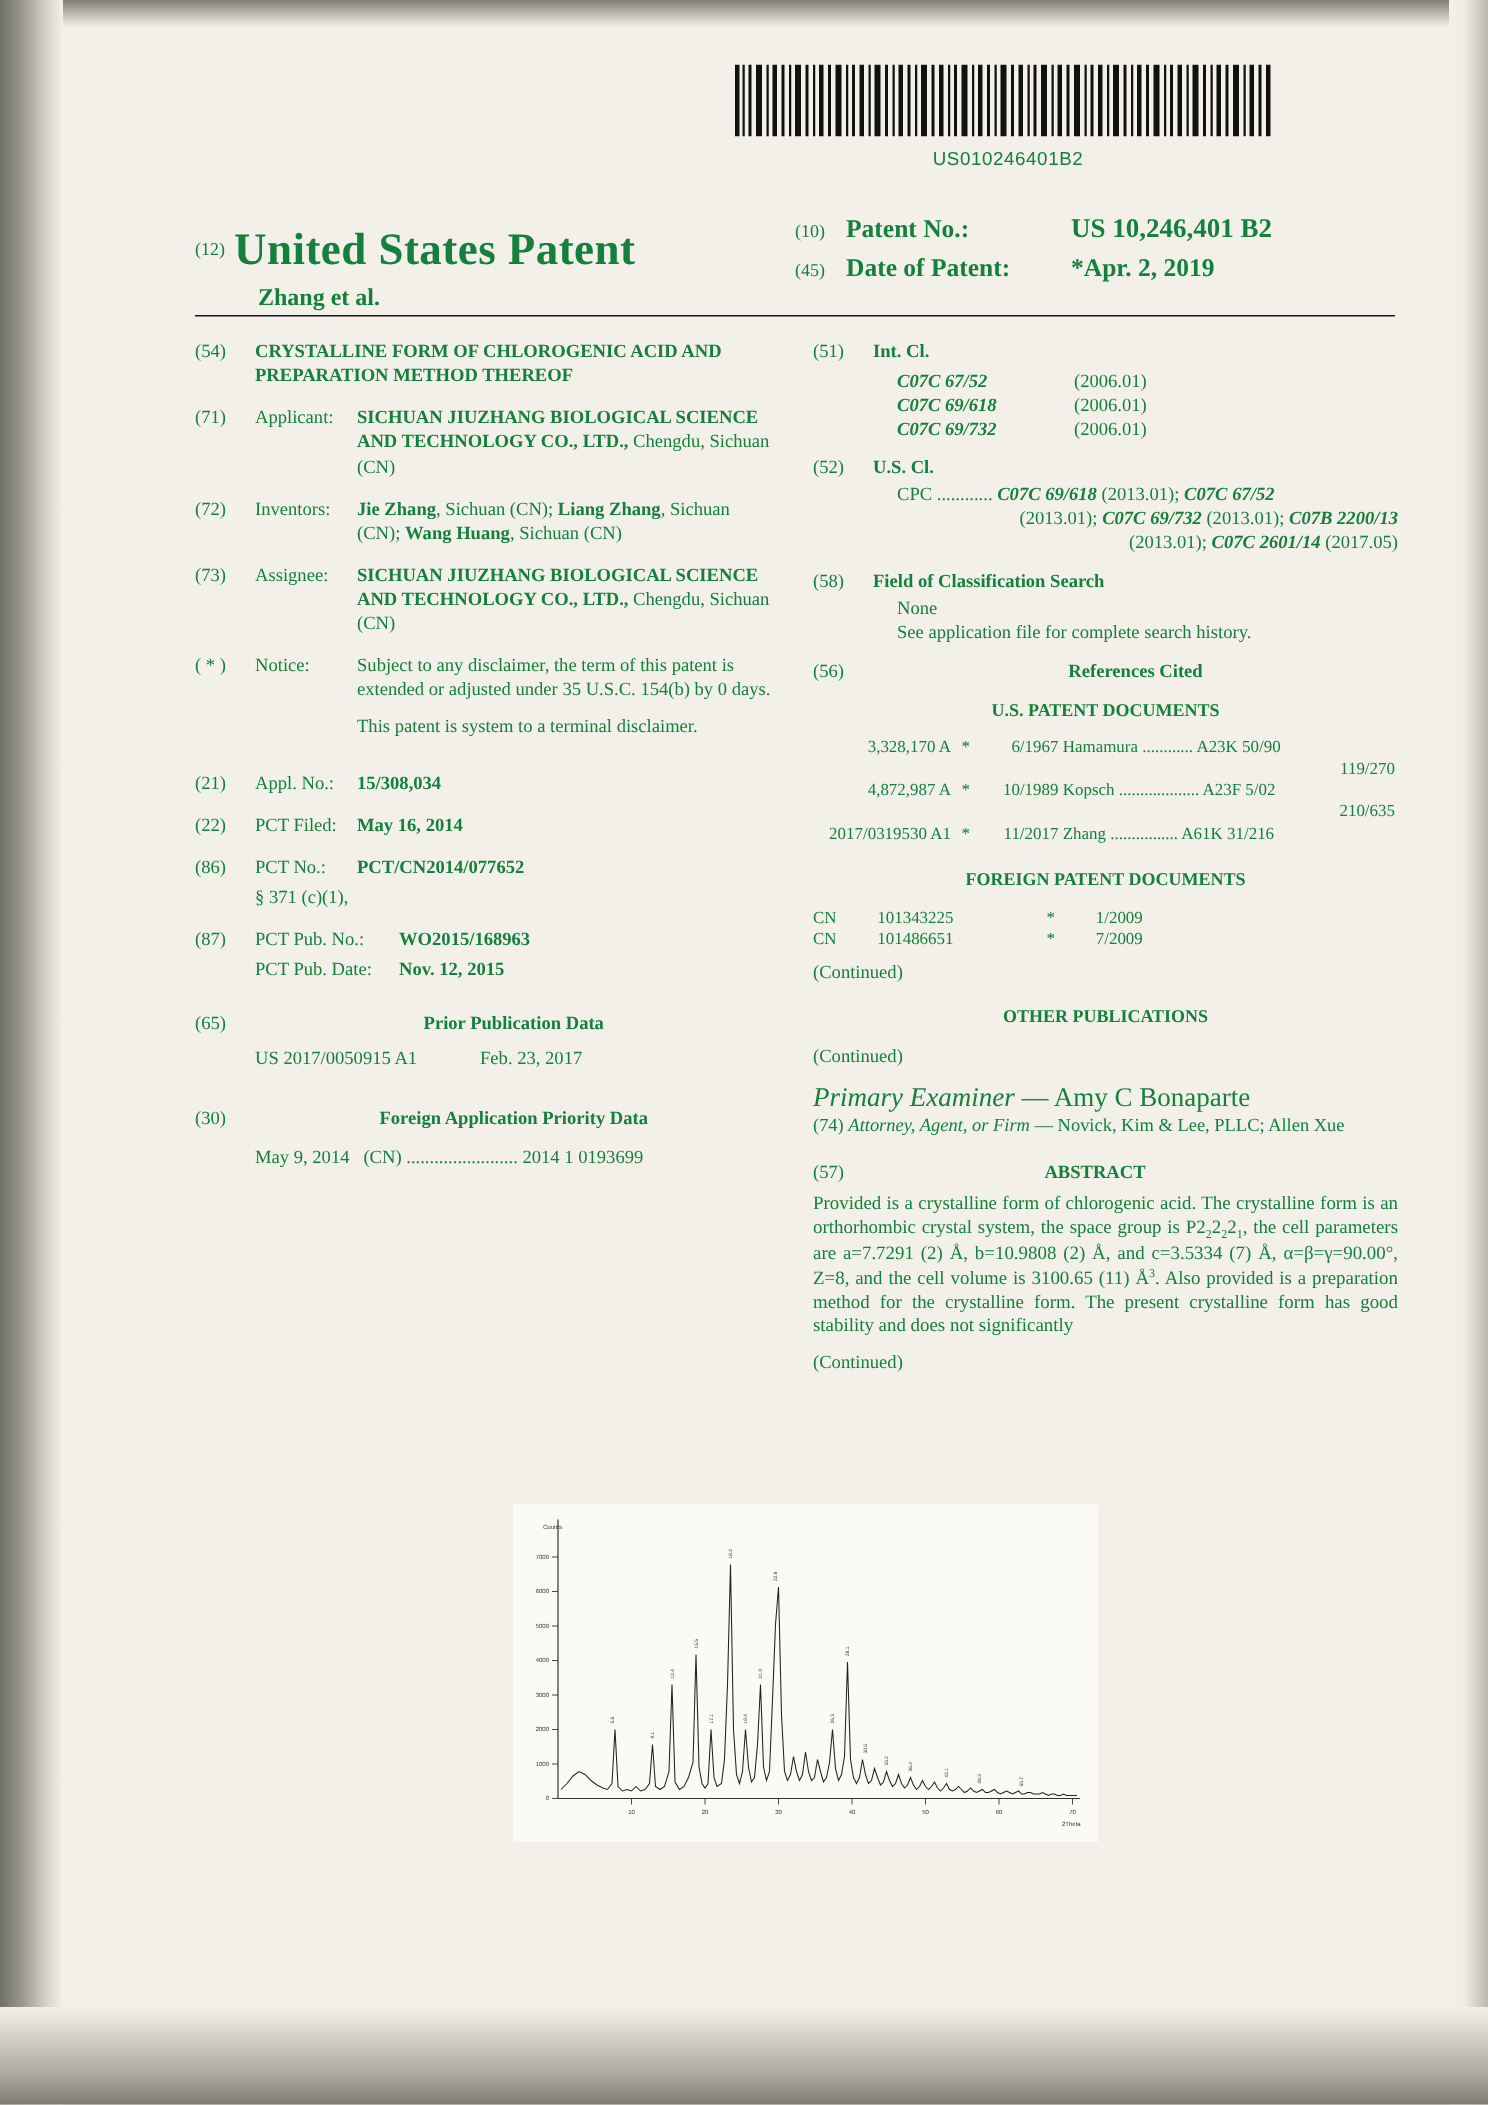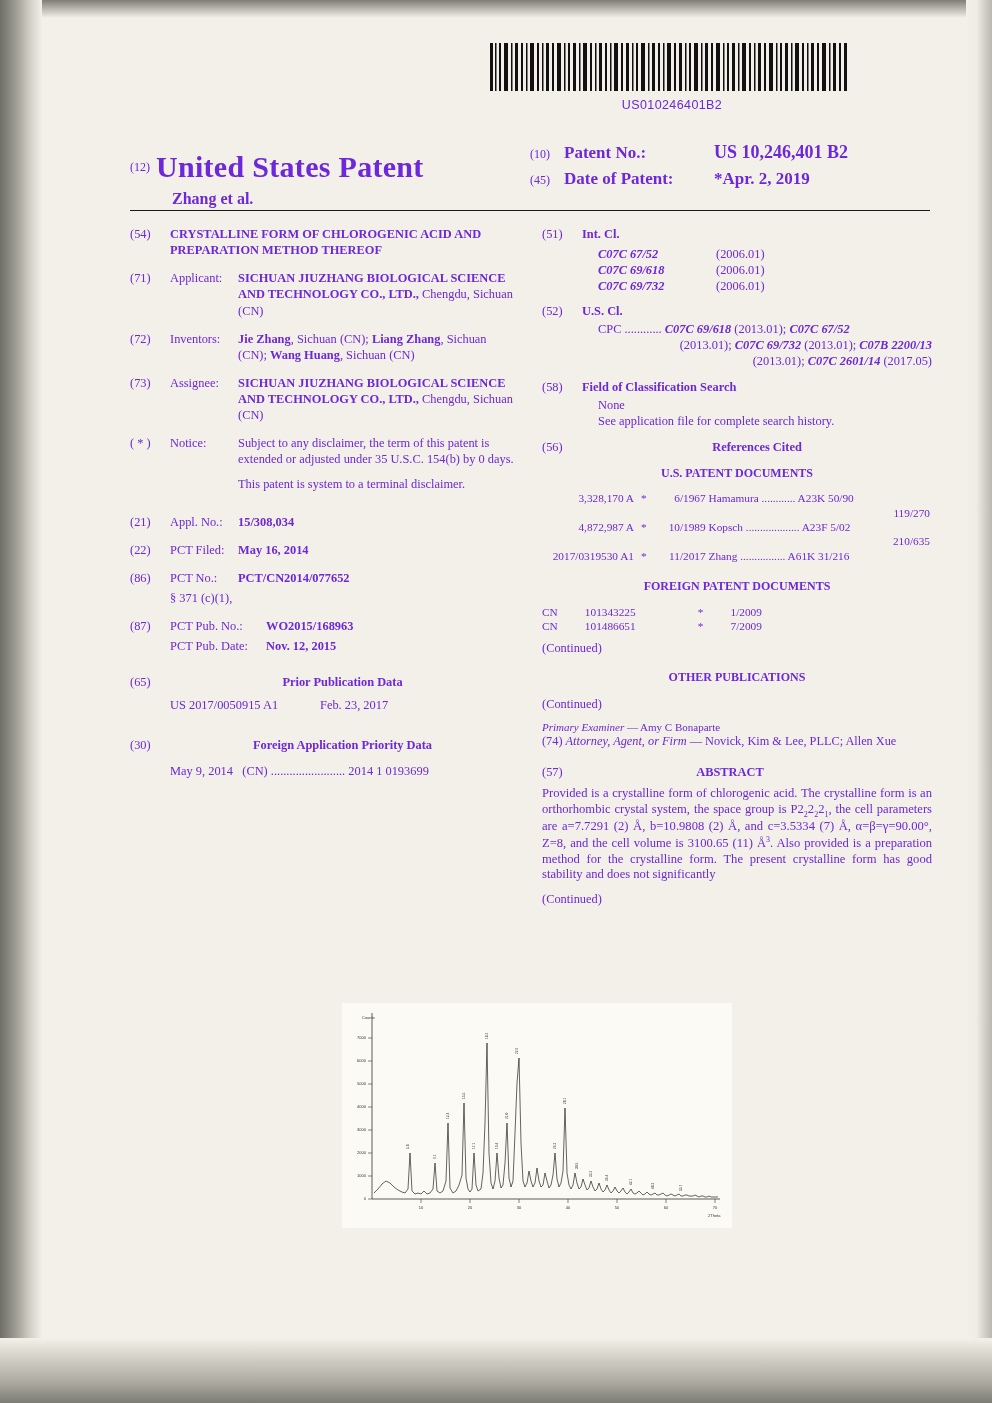--- a/index.html
+++ b/index.html
@@ -8,21 +8,21 @@
     background: #8d8d85;
   }
   .page {
     position: relative;
     width: 992px;
     height: 1403px;
     margin: 0 auto;
     background: #f2f0e8;
     overflow: hidden;
     font-family: "Liberation Serif", serif;
-    color: #6d28d9;
+    color: #15803d;
   }
   
   .edge-left {
     position: absolute; left: 0; top: 0; width: 42px; height: 1403px;
     background: linear-gradient(to right, #6f6f68 0%, #9a988f 35%, #cfcdc4 70%, #f2f0e8 100%);
   }
   .edge-top {
     position: absolute; left: 0; top: 0; width: 992px; height: 18px;
     background: linear-gradient(to bottom, #7e7d76 0%, #c6c4bb 60%, #f2f0e8 100%);
   }
@@ -448,21 +448,21 @@
         </div>
       </div>
 
       <div class="cont">(Continued)</div>
 
       <div class="heading-c" style="margin:14px 0 10px;font-size:12px">OTHER PUBLICATIONS</div>
 
 
       <div class="cont" style="margin-top:10px">(Continued)</div>
 
-      <div style="margin-top:8px;font-size:11px">
+      <div style="margin-top:8px;font-size:18px">
         <span class="i">Primary Examiner</span><span> — </span><span>Amy C Bonaparte</span>
       </div>
       <div style="font-size:12.3px">
         <span>(74)</span> <span class="i">Attorney, Agent, or Firm</span><span> — </span><span>Novick, Kim &amp; Lee, PLLC; Allen Xue</span>
       </div>
 
       <div style="display:flex;margin-top:14px;margin-bottom:6px">
         <span style="width:46px">(57)</span>
         <span class="b" style="flex:1;text-align:center;padding-right:60px">ABSTRACT</span>
       </div>

